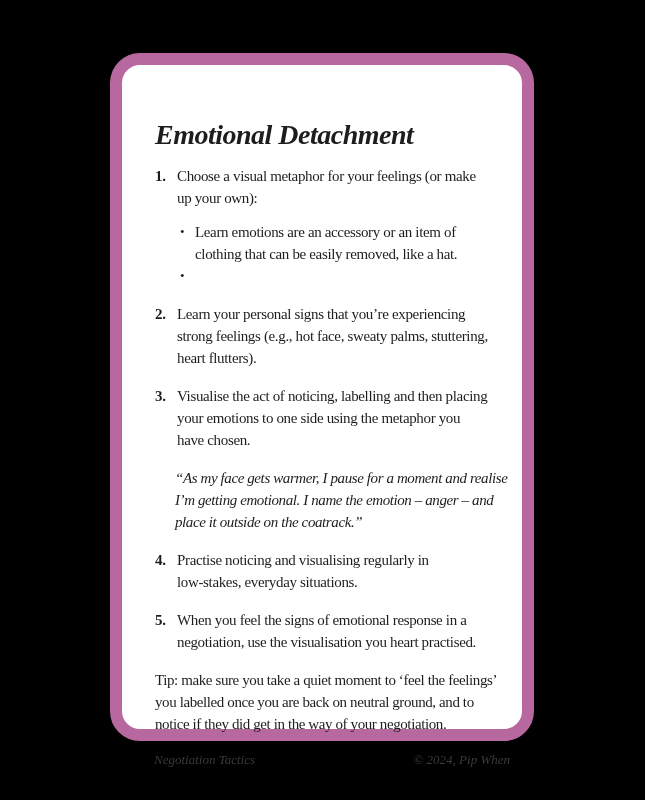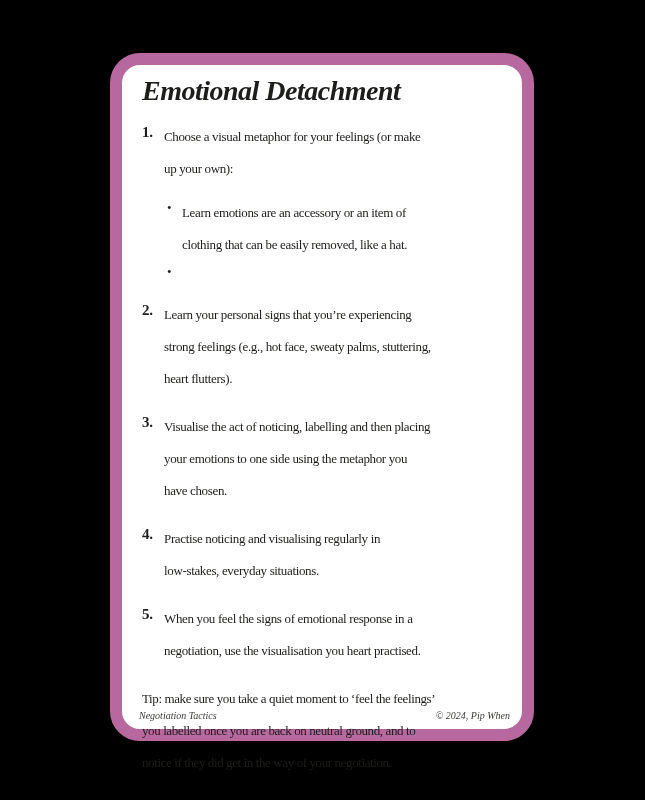--- a/index.html
+++ b/index.html
@@ -21,34 +21,35 @@
     position: absolute;
     left: 110px; top: 53px;
     width: 424px; height: 688px;
     background: var(--card-bg);
     border: 12px solid var(--border-color);
     border-radius: 30px;
   }
   .card-content {
     position: relative;
     height: 100%;
-    padding: 10px 10px 0 20px;
+    padding: 10px 10px 0 33px;
+    margin-top: 44px;
   }
   .card-title {
     font-size: 28px;
     font-weight: bold;
     font-style: italic;
     letter-spacing: -0.5px;
     line-height: 32px;
     margin-bottom: 14px;
     white-space: pre-line;
   }
   .body-text {
-    font-size: 13px;
-    line-height: 32px;
+    font-size: 15px;
+    line-height: 22px;
     letter-spacing: -0.35px;
     white-space: pre-line;
   }
   .step { display: flex; margin-top: 16px; }
   .step:first-of-type { margin-top: 0; }
   .step-num {
     flex: 0 0 22px;
     font-weight: bold;
     font-size: 15px;
     line-height: 22px;
@@ -68,25 +69,25 @@
     font-style: italic;
     font-weight: 500;
     letter-spacing: -0.4px;
   }
   .tip {
     margin-top: 16px;
     letter-spacing: -0.4px;
   }
   .card-footer {
     position: absolute;
-    left: 17px; right: 12px; bottom: 6px;
+    left: 32px; right: 12px; bottom: 6px;
     display: flex;
     justify-content: space-between;
     font-style: italic;
-    font-size: 10px;
+    font-size: 13px;
     line-height: 14px;
     color: #3a3a38;
     text-align: right;
   }
 </style>
 </head>
 <body>
 
 <div class="page">
   <div class="card">
@@ -119,20 +120,23 @@
 heart flutters).</div>
       </div>
 
       <div class="step">
         <span class="step-num">3.</span>
         <div class="step-body body-text">Visualise the act of noticing, labelling and then placing
 your emotions to one side using the metaphor you
 have chosen.</div>
       </div>
 
+      <div class="quote body-text">“As my face gets warmer, I pause for a moment and realise
+I’m getting emotional. I name the emotion – anger – and
+place it outside on the coatrack.”</div>
 
       <div class="step">
         <span class="step-num">4.</span>
         <div class="step-body body-text">Practise noticing and visualising regularly in
 low-stakes, everyday situations.</div>
       </div>
 
       <div class="step">
         <span class="step-num">5.</span>
         <div class="step-body body-text">When you feel the signs of emotional response in a

